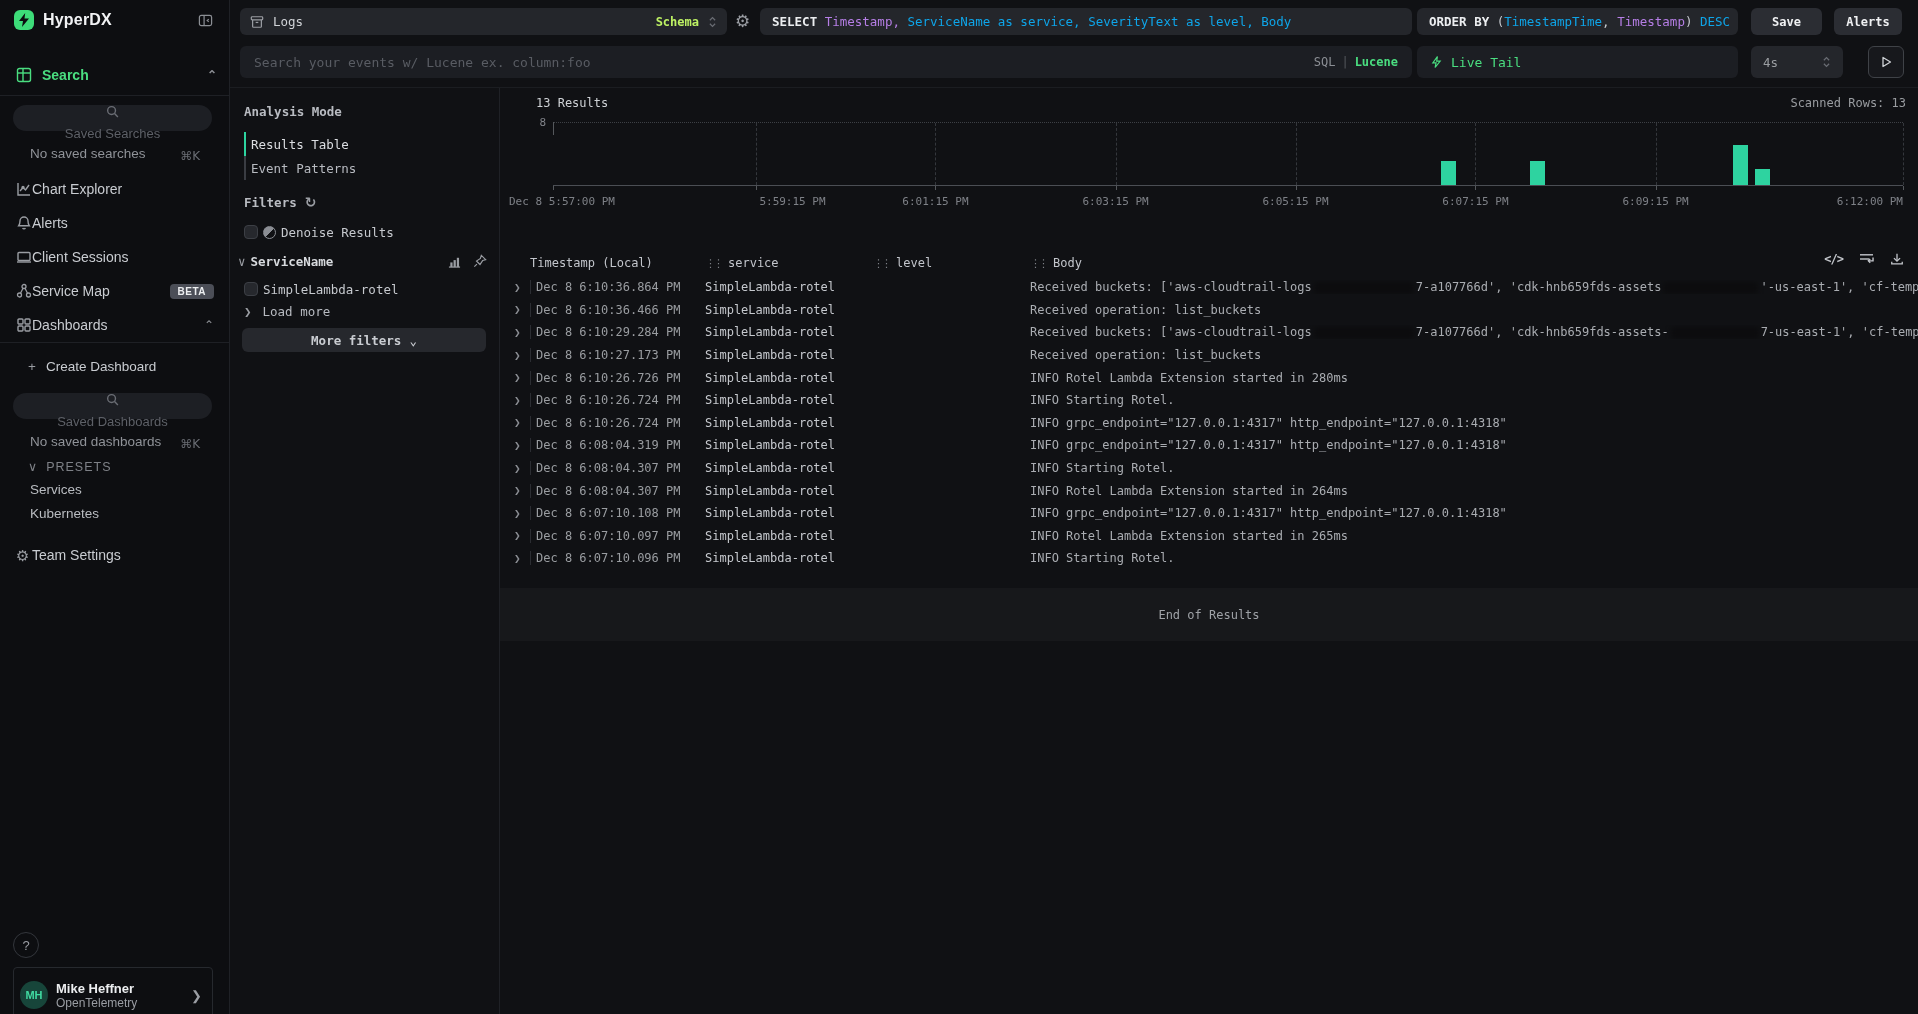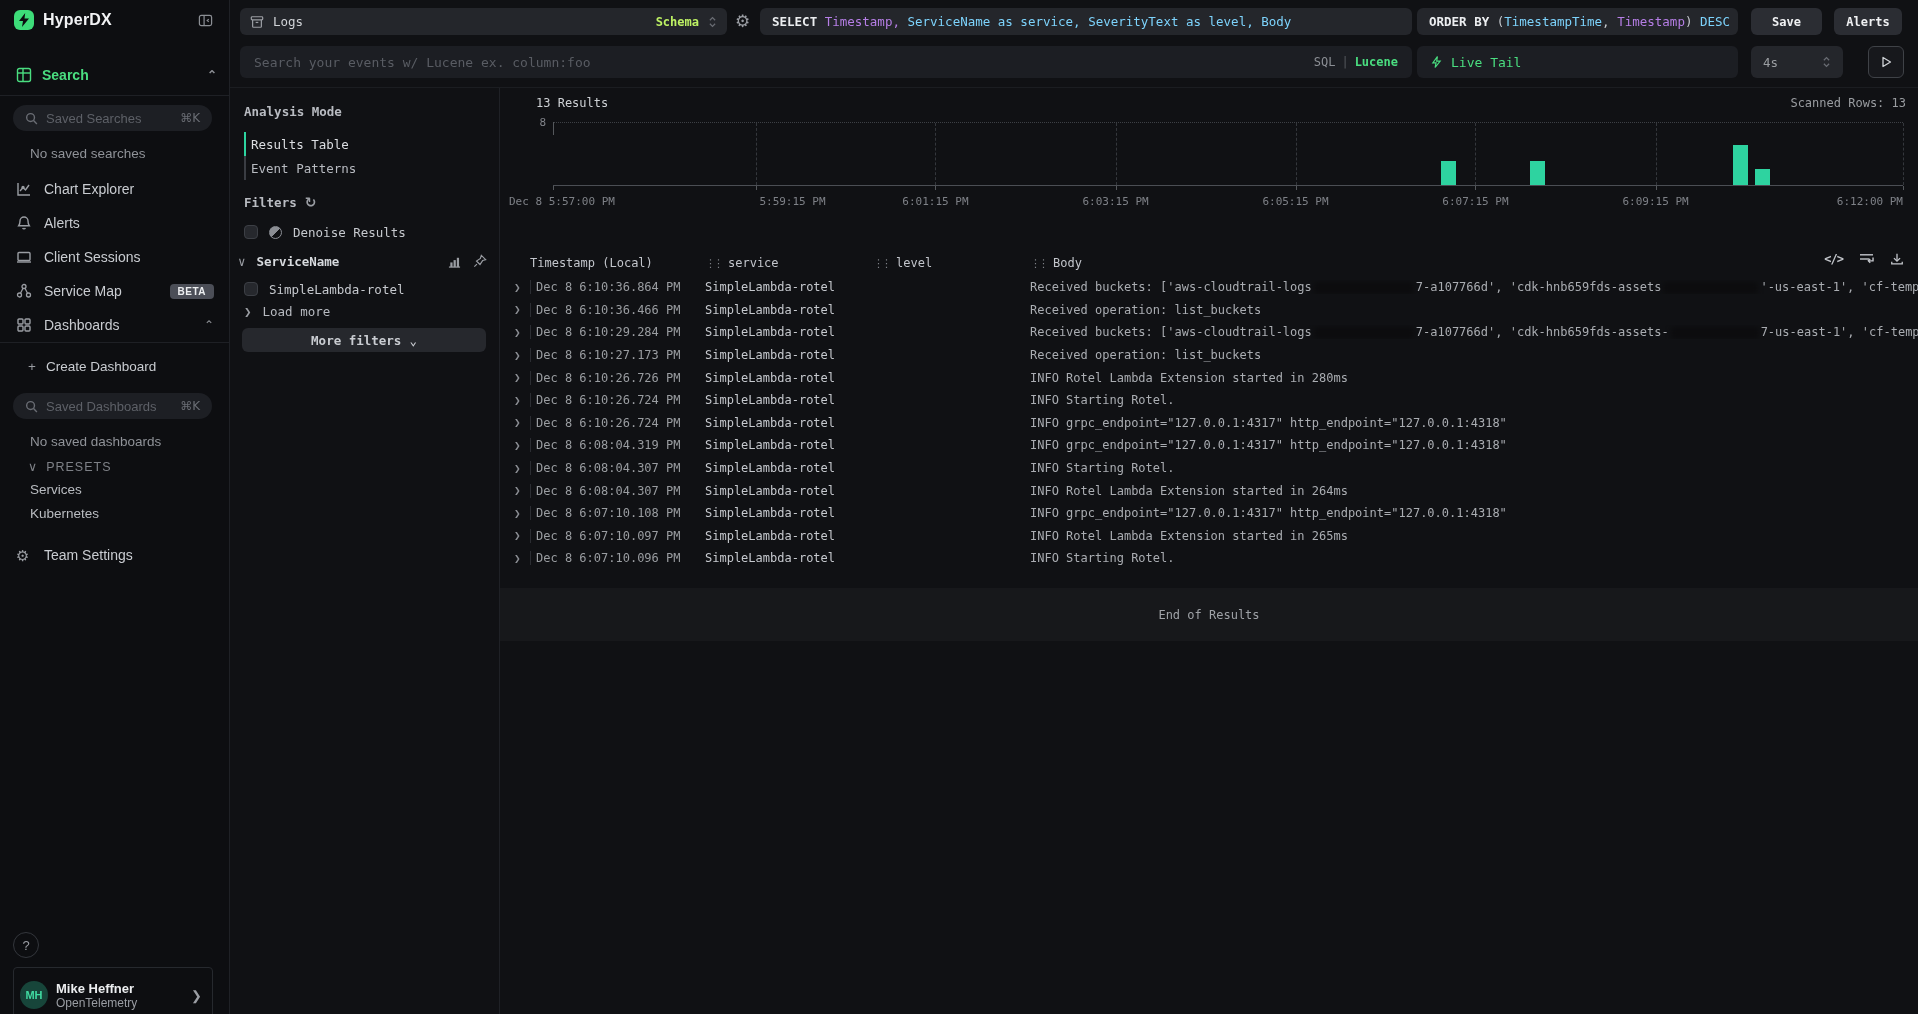--- a/index.html
+++ b/index.html
@@ -17,24 +17,24 @@
     font-family:"Liberation Sans", sans-serif; font-size:14px; color:#c9ccd1; }
   .logo-row { position:absolute; top:8px; left:14px; right:16px; height:24px; display:flex; align-items:center; gap:9px; }
   .logo-badge { width:20px; height:20px; border-radius:6px; background:#3ddc79; display:flex; align-items:center; justify-content:center; }
   .brand-name { font-weight:bold; color:#f1f2f4; font-size:16px; letter-spacing:.2px; }
   .collapse-btn { margin-left:auto; color:#8b8e94; cursor:pointer; }
   .sb-section-head { position:absolute; left:16px; right:12px; height:22px; display:flex; align-items:center; gap:10px; font-weight:bold; }
   .sb-green { color:#4ade80; }
   .sb-chev { margin-left:auto; color:#8b8e94; font-size:12px; }
   .sb-divider { position:absolute; left:0; right:0; height:1px; background:#1e2025; }
   .pill-input { position:absolute; left:13px; width:199px; height:26px; border-radius:14px;
-    background:#1d1f24; display:flex; align-items:center; padding:0 12px; gap:8px; color:#5d6067; font-size:13px; }
+    background:#1d1f24; display:flex; align-items:center; padding:0 12px; gap:8px; color:#5d6067; font-size:13px;flex-direction:column; }
   .pill-input .kbd { margin-left:auto; color:#6a6d74; font-size:12px; font-family:"DejaVu Sans", sans-serif; }
   .sb-muted { position:absolute; left:30px; color:#8f9298; font-size:13.5px; }
-  .nav-item { position:absolute; left:0; width:230px; height:30px; display:flex; align-items:center; gap:12px; padding:0 16px; cursor:pointer; }
+  .nav-item { position:absolute; left:0; width:230px; height:30px; display:flex; align-items:center; padding:0 16px; cursor:pointer; }
   .nav-item .ni-icon { width:16px; height:16px; color:#9a9da3; flex:0 0 16px; }
   .badge-beta { margin-left:auto; background:#4b4e57; color:#eceef0; font-size:10px; font-weight:bold;
     padding:2px 8px; border-radius:4px; letter-spacing:.5px; }
   .presets-head { position:absolute; left:28px; color:#7e8187; font-size:12.5px; letter-spacing:1px; display:flex; gap:8px; align-items:center; }
   .preset-item { position:absolute; left:30px; color:#b9bcc1; font-size:13.5px; cursor:pointer; }
   .help-circle { position:absolute; left:13px; width:26px; height:26px; border-radius:50%;
     border:1px solid #33363c; color:#9a9da3; display:flex; align-items:center; justify-content:center; font-size:13px; cursor:pointer; }
   .user-card { position:absolute; left:13px; width:200px; height:56px; border:1px solid #26292e; border-radius:4px;
     display:flex; align-items:center; padding:0 10px 0 6px; gap:8px; cursor:pointer; }
   .avatar { width:28px; height:28px; border-radius:50%; background:#17453a; color:#41dba2;
@@ -47,21 +47,21 @@
   .topbar { position:absolute; left:230px; top:0; width:1688px; height:88px; border-bottom:1px solid #1b1d21; }
   .box { position:absolute; background:#24262b; border-radius:6px; display:flex; align-items:center; }
   .src-box { left:10px; top:8px; width:487px; height:27px; padding:0 10px; gap:9px; color:#d0d3d7; font-size:12.5px; }
   .schema-lbl { margin-left:auto; color:#bef264; font-weight:bold; font-size:12px; }
   .updown { color:#6a6d74; }
   .gear-solo { position:absolute; left:505px; top:11px; color:#9a9da3; font-size:17px; font-family:"DejaVu Sans", sans-serif; cursor:pointer; }
   .sql-box { left:530px; top:8px; width:652px; height:27px; padding:0 12px; font-size:12.5px; white-space:nowrap; overflow:hidden; cursor:text; }
   .order-box { left:1187px; top:8px; width:321px; height:27px; padding:0 12px; font-size:12.5px; white-space:nowrap; cursor:text; }
   .tok-kw { color:#eceef0; font-weight:bold; }
   .tok-purple { color:#b67ee6; }
-  .tok-red { color:#7dd3fc; }
+  .tok-red { color:#0ea5e9; }
   .tok-plain { color:#c6c9ce; }
   .btn { position:absolute; top:8px; height:27px; background:#2b2d33; border-radius:6px; color:#f0f1f3;
     font-weight:bold; font-size:12px; display:flex; align-items:center; justify-content:center; cursor:pointer; }
   .btn-save { left:1521px; width:71px; }
   .btn-alerts { left:1604px; width:68px; }
   .search-box { left:10px; top:46px; width:1172px; height:32px; background:#1c1e23; border-radius:6px;
     padding:0 14px; color:#595c63; font-size:13px; cursor:text; }
   .search-mode { margin-left:auto; font-size:12px; }
   .search-mode .sql { color:#8b8e94; } .search-mode .sep { color:#55585c; padding:0 6px; }
   .search-mode .lucene { color:#4ade80; font-weight:bold; cursor:pointer; }
@@ -71,21 +71,21 @@
   .play-btn { position:absolute; left:1638px; top:46px; width:36px; height:32px; border:1px solid #3f4247;
     border-radius:6px; background:#17181c; display:flex; align-items:center; justify-content:center; cursor:pointer; }
 
   
   .filter-panel { position:absolute; left:230px; top:88px; bottom:0; width:270px; border-right:1px solid #1f2126; font-size:12.5px; }
   .fp-head { position:absolute; left:14px; color:#b9bcc2; font-weight:bold; display:flex; gap:8px; align-items:center; }
   .mode-list { position:absolute; left:14px; top:44px; }
   .mode-item { height:24px; display:flex; align-items:center; padding-left:5px; border-left:2px solid #3a3d43; color:#b7bac0; cursor:pointer; }
   .mode-item.active { border-left-color:#2dd4a0; color:#dcdee2; }
   .refresh-ic { color:#9a9da3; font-size:14px; font-family:"DejaVu Sans", sans-serif; }
-  .fp-row { position:absolute; left:14px; right:12px; height:20px; display:flex; align-items:center; gap:11px; cursor:pointer; }
+  .fp-row { position:absolute; left:14px; right:12px; height:20px; display:flex; align-items:center; gap:5px; cursor:pointer; }
   .checkbox { width:14px; height:14px; border-radius:4px; background:#26282d; border:1px solid #3c3f45; flex:0 0 14px; }
   .denoise-circle { width:13px; height:13px; border-radius:50%; border:1.5px solid #8b8e94;
     background:linear-gradient(135deg, #8b8e94 50%, transparent 50%); }
   .facet-title { font-weight:bold; color:#d7dade; }
   .fp-ic-right { margin-left:auto; display:flex; gap:12px; color:#9a9da3; align-items:center; }
   .gray { color:#9a9da3; }
   .more-filters { position:absolute; left:12px; right:13px; top:240px; height:24px; background:#26282d; border-radius:6px;
     display:flex; align-items:center; justify-content:center; gap:8px; color:#c9ccd1; font-weight:bold; cursor:pointer; }
 
   

